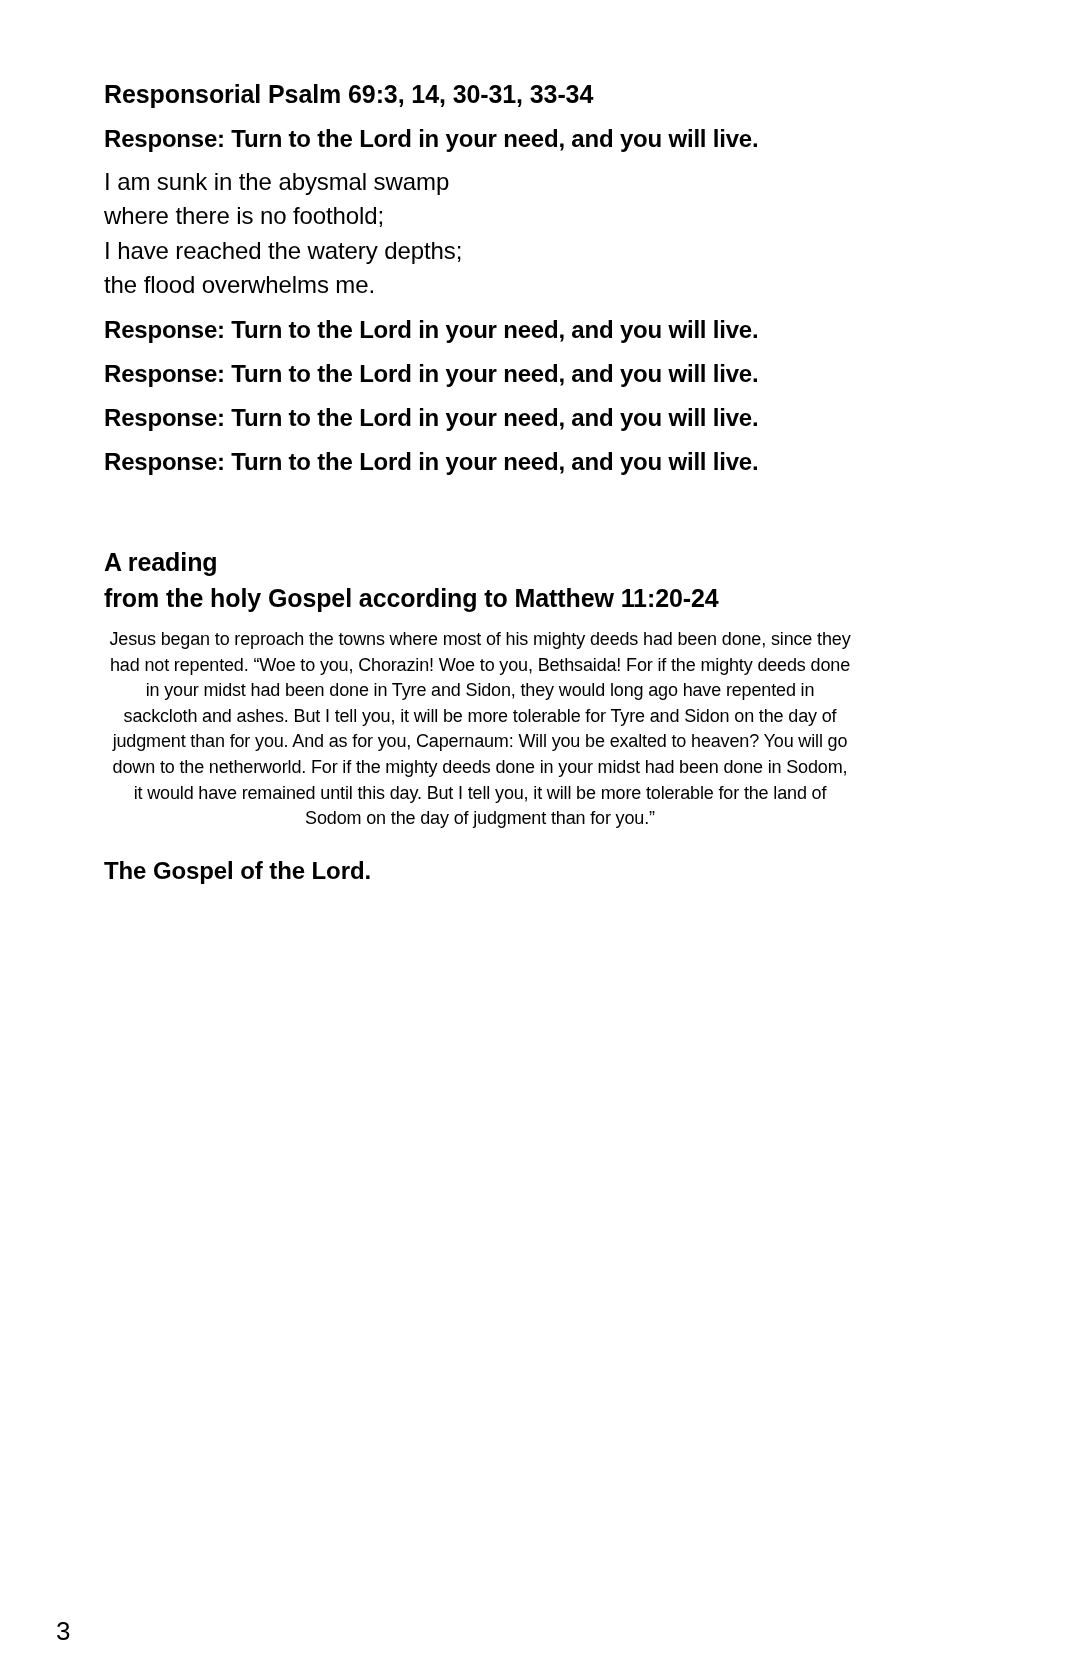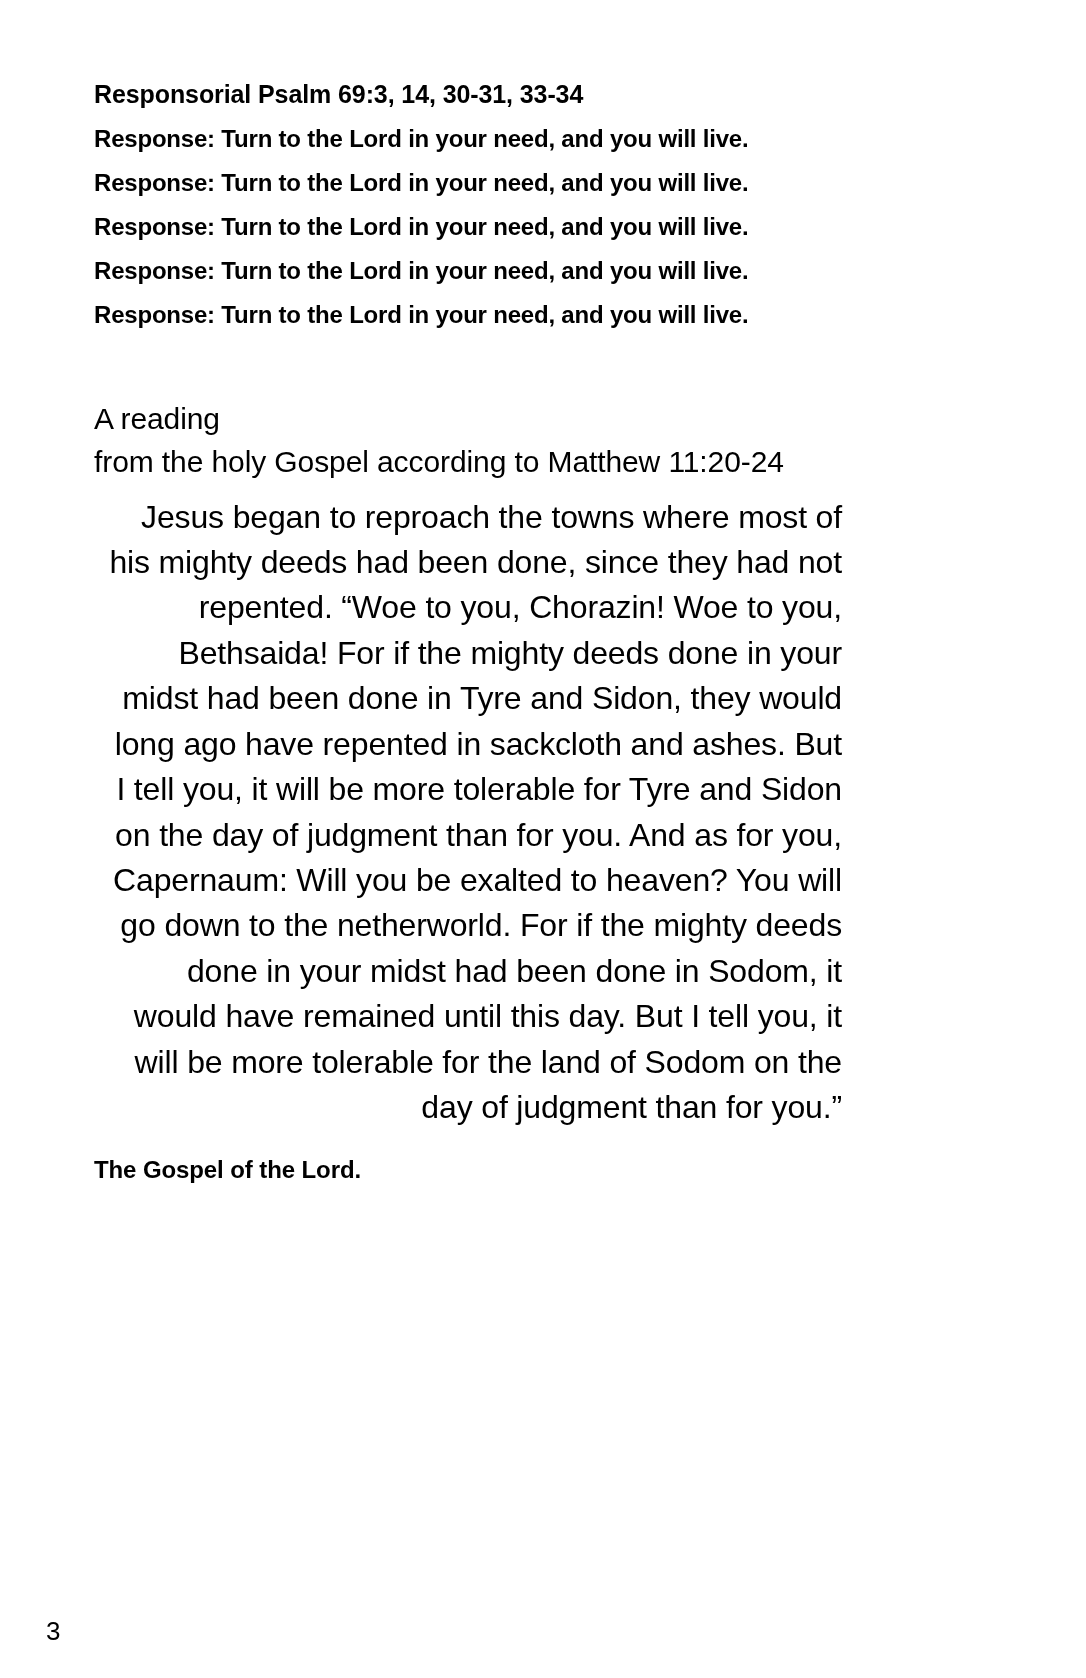--- a/index.html
+++ b/index.html
@@ -11,21 +11,21 @@
     width: 1086px;
     height: 1678px;
     font-family: "Liberation Sans", sans-serif;
     color: #000000;
     position: relative;
     overflow: hidden;
   }
   .page {
     position: absolute;
     top: 0;
-    left: 2px;
+    left: 12px;
     width: 930px;
     height: 1678px;
     box-sizing: border-box;
     padding: 78px 90px 0 92px;
   }
   .psalm-title {
     font-size: 25px;
     font-weight: bold;
     line-height: 1.32;
     margin: 0 0 9px 0;
@@ -43,33 +43,33 @@
     font-weight: normal;
     line-height: 1.43;
     margin: 0 0 11px 0;
     letter-spacing: -0.1px;
     white-space: pre-line;
   }
   .gap {
     height: 56px;
   }
   .reading-heading {
-    font-size: 30px;
-    font-weight: normal;
+    font-size: 25px;
+    font-weight: bold;
     line-height: 1.45;
     margin: 0 0 11px 0;
     letter-spacing: -0.1px;
     white-space: pre-line;
   }
   .gospel-body {
-    font-size: 32px;
+    font-size: 18px;
     line-height: 1.42;
     margin: 0 0 22px 4px;
     letter-spacing: -0.15px;
-    text-align: right;
+    text-align: center;
   }
   .closing {
     font-size: 24px;
     line-height: 1.42;
     margin: 0;
     letter-spacing: -0.1px;
     font-weight: bold;
   }
   .page-number {
     position: absolute;
@@ -81,20 +81,24 @@
 </style>
 </head>
 <body>
 
 <div class="page">
 
   <h1 class="psalm-title">Responsorial Psalm 69:3, 14, 30-31, 33-34</h1>
 
   <p class="response">Response: Turn to the Lord in your need, and you will live.</p>
 
+  <p class="verse">I am sunk in the abysmal swamp
+where there is no foothold;
+I have reached the watery depths;
+the flood overwhelms me.</p>
 
   <p class="response">Response: Turn to the Lord in your need, and you will live.</p>
 
 
   <p class="response">Response: Turn to the Lord in your need, and you will live.</p>
 
 
   <p class="response">Response: Turn to the Lord in your need, and you will live.</p>
 
 

